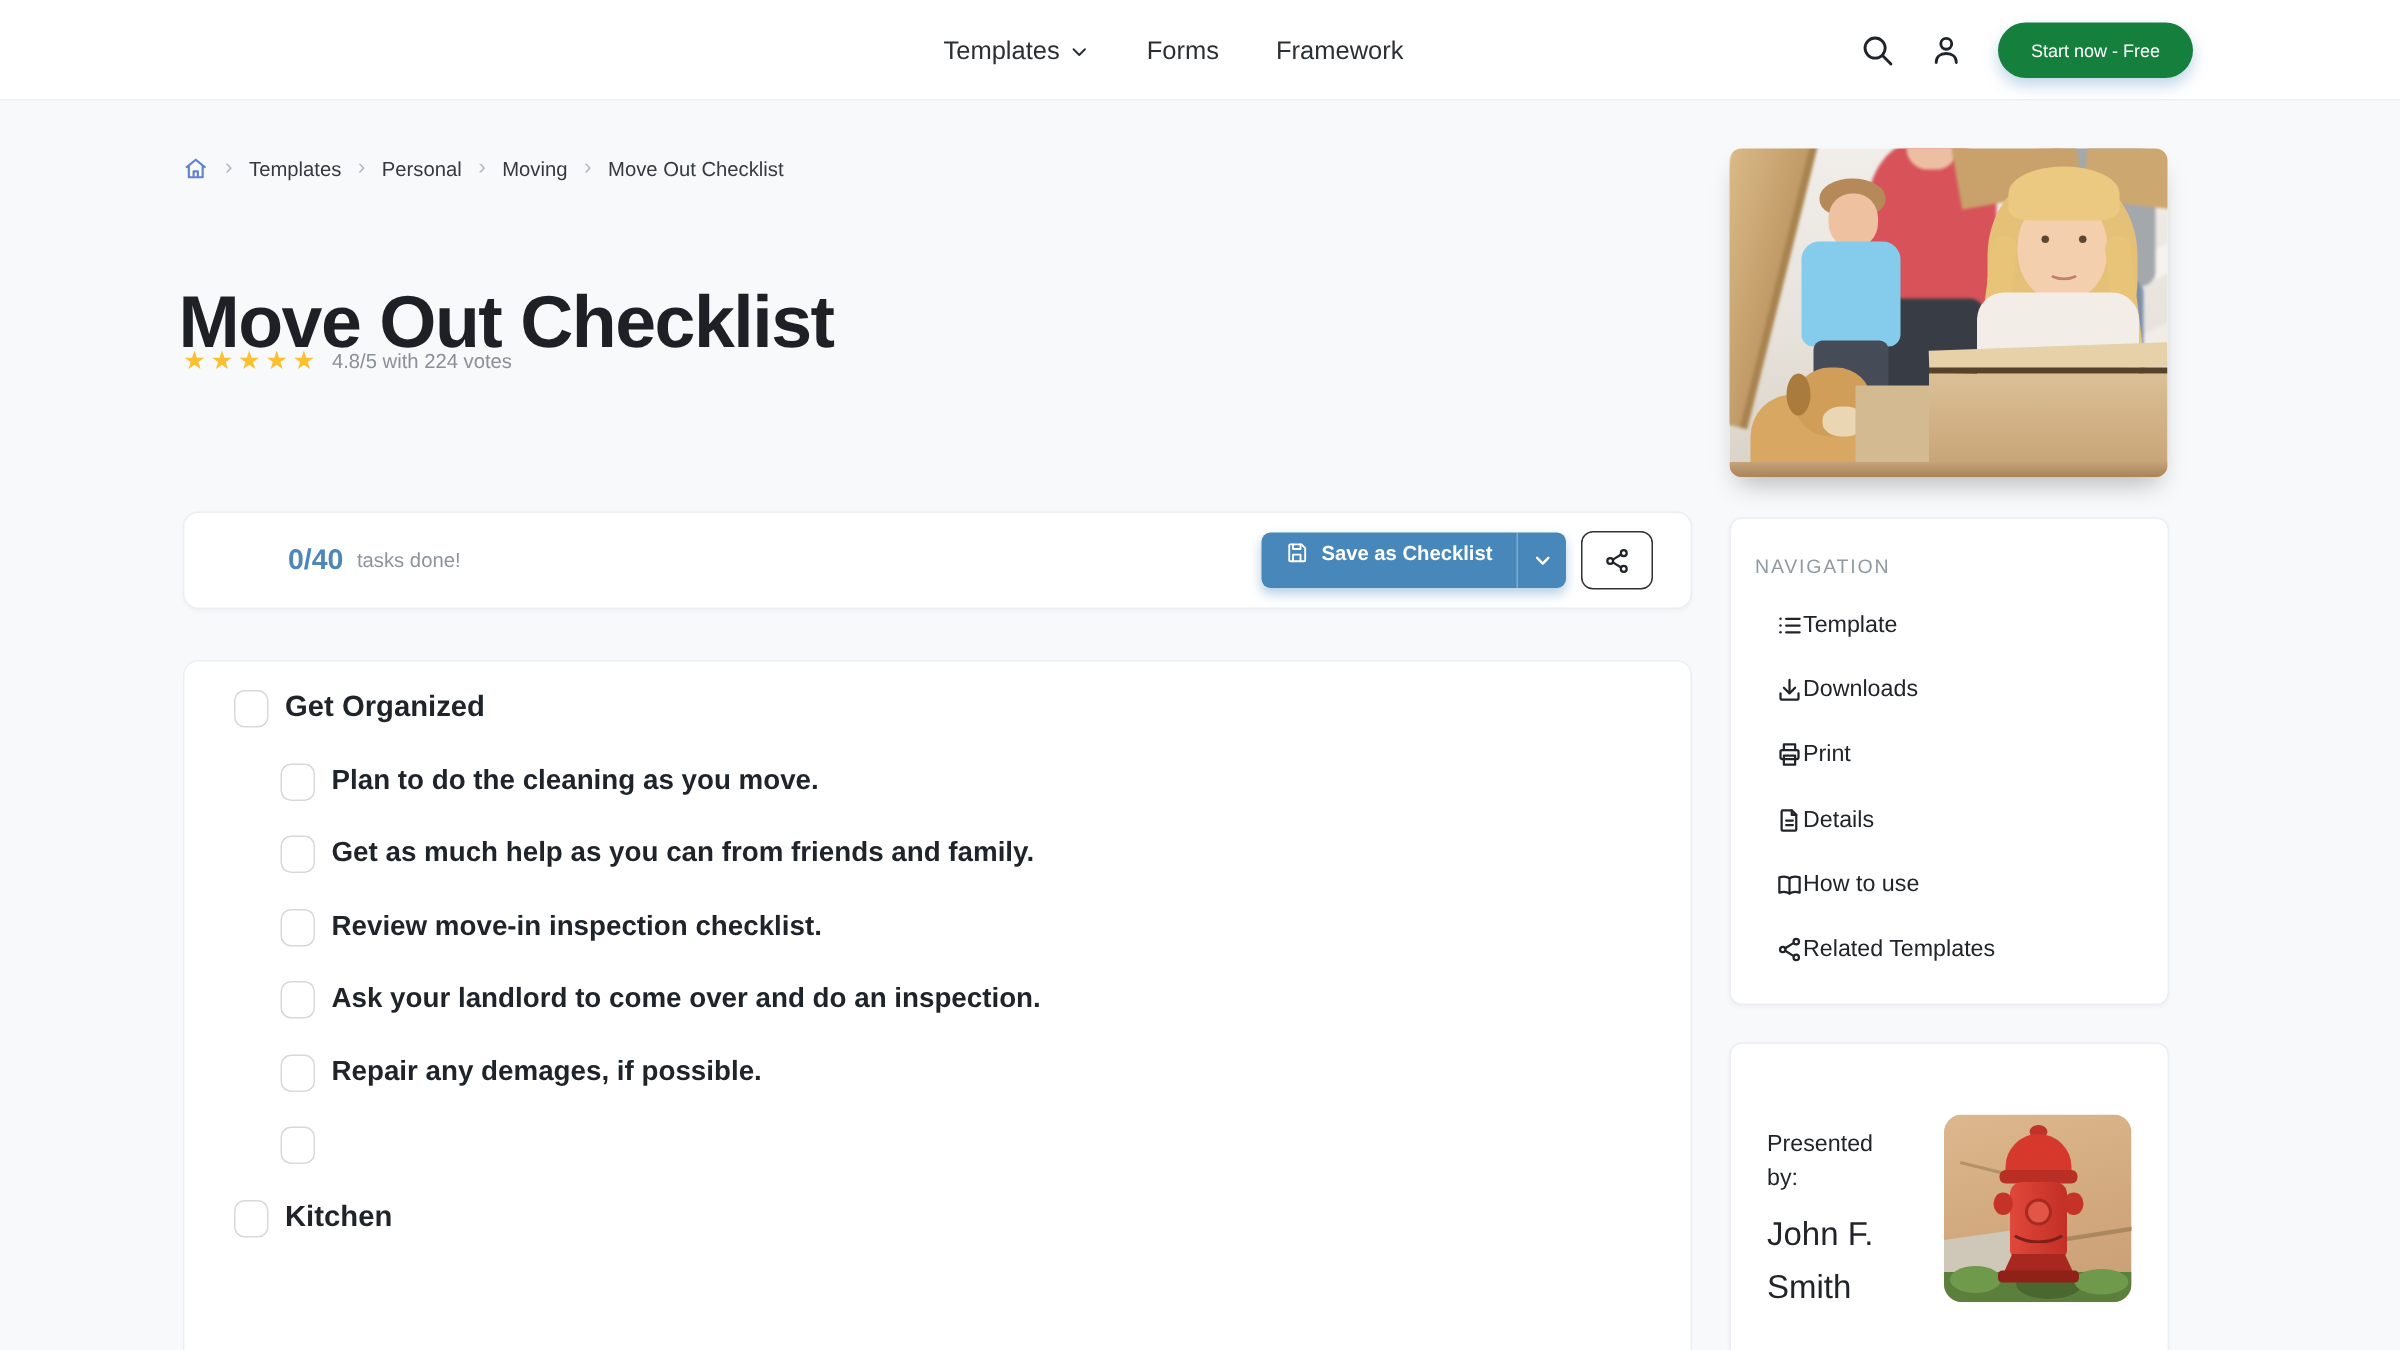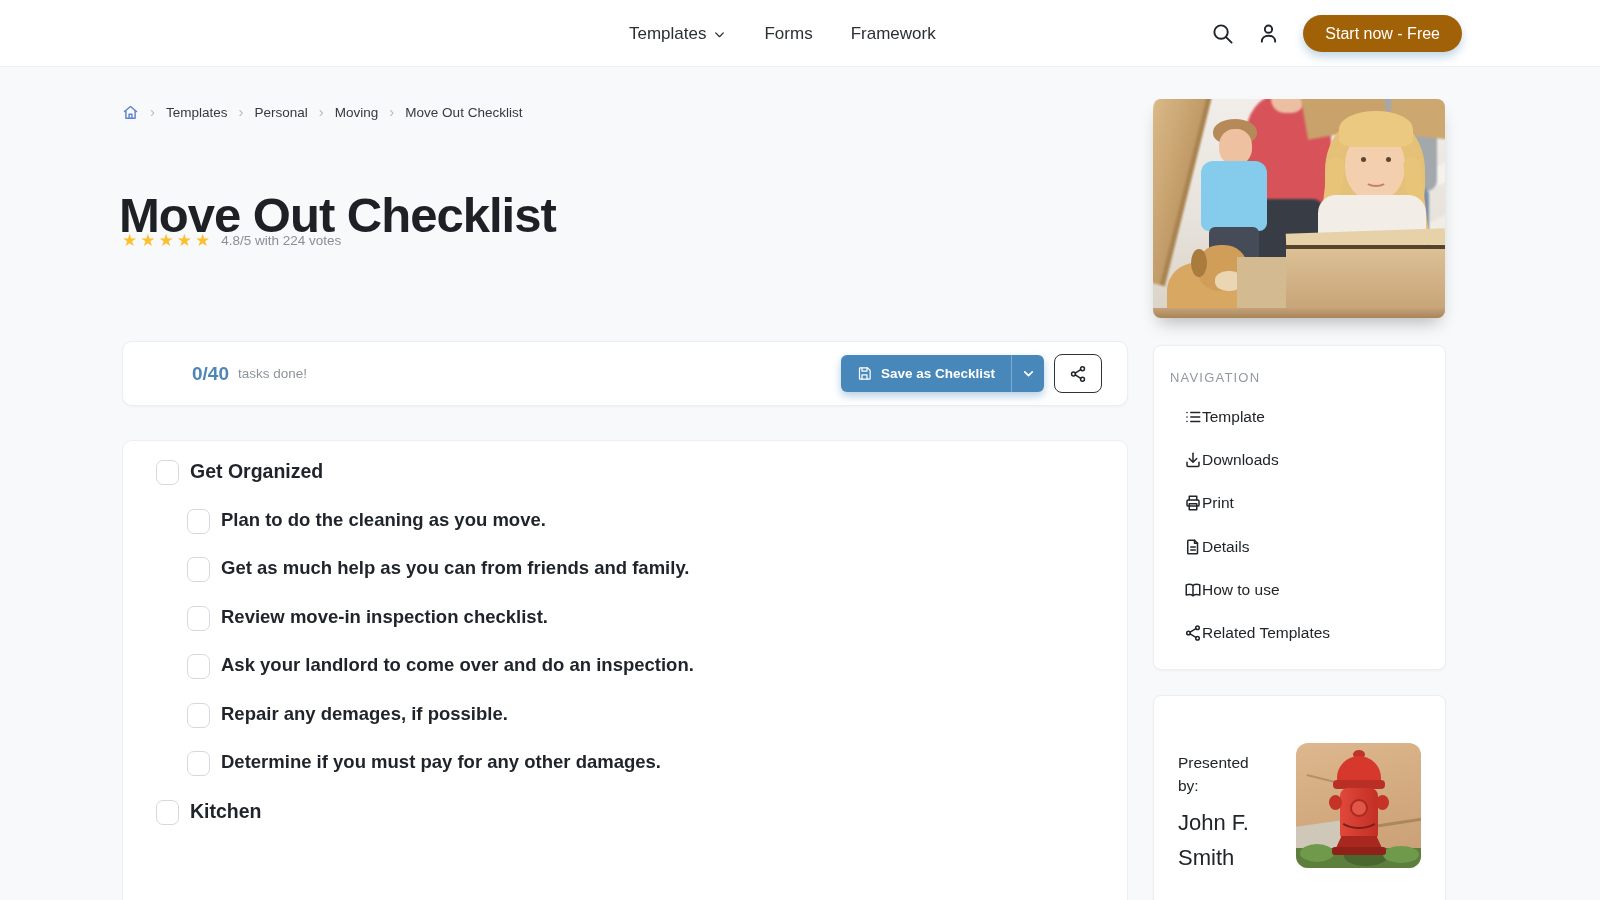--- a/index.html
+++ b/index.html
@@ -10,22 +10,22 @@
   
   .header { position:absolute; top:0; left:0; width:1600px; height:67px; background:#fff; border-bottom:1px solid #eef0f2; z-index:5; }
   .logo { position:absolute; left:120px; top:0; height:67px; display:flex; align-items:center; gap:7px; cursor:pointer; }
   .logo-badge { width:28px; height:28px; }
   .logo-text { font-size:27px; font-weight:bold; color:#4a87ba; letter-spacing:-0.5px; }
   .main-nav { position:absolute; left:629px; top:0; height:67px; display:flex; align-items:center; gap:38px; }
   .nav-link { display:flex; align-items:center; gap:7px; font-size:17px; color:#2b3035; cursor:pointer; }
   .nav-caret { width:13px; height:13px; color:#2b3035; margin-top:2px; }
   .header-right { position:absolute; right:138px; top:0; height:67px; display:flex; align-items:center; gap:23px; }
   .hicon { width:23px; height:23px; color:#1f242a; cursor:pointer; }
-  .cta-btn { height:37px; padding:0 22px; border:none; border-radius:20px; background:#a16207; color:#fff;
-             font-size:16px; font-family:inherit; cursor:pointer; box-shadow:0 5px 10px rgba(74,138,188,.35); }
+  .cta-btn { height:37px; padding:0 22px; border:none; border-radius:20px; background:#15803d; color:#fff;
+             font-size:12px; font-family:inherit; cursor:pointer; box-shadow:0 5px 10px rgba(74,138,188,.35); }
 
   
   .breadcrumb { position:absolute; left:122px; top:104px; display:flex; align-items:center; gap:11px; font-size:13.5px; color:#343a40; }
   .crumb { cursor:pointer; }
   .crumb-sep { color:#b3bac1; font-size:15px; margin-top:-2px; }
   .home-ico { width:17px; height:17px; color:#5f82cf; cursor:pointer; }
 
   
   .page-title { position:absolute; left:119px; top:154px; font-size:49px; font-weight:bold; letter-spacing:-1px; color:#1d2126; }
   .rating { position:absolute; left:122px; top:232px; display:flex; align-items:center; gap:3px; }
@@ -33,21 +33,21 @@
   .rating-text { margin-left:8px; font-size:13.5px; color:#8a9097; }
 
   
   .progress-card { position:absolute; left:122px; top:341px; width:1006px; height:65px; background:#fff; border:1px solid #eceef1;
                    border-radius:10px; display:flex; align-items:center; padding:0 25px; box-shadow:0 1px 3px rgba(0,0,0,.04); }
   .task-count { font-size:19px; font-weight:bold; color:#4e86b7;margin-left:44px; }
   .task-label { margin-left:9px; font-size:13.5px; color:#8d949b; }
   .flex-spacer { flex:1; }
   .save-split { display:flex; height:37px; border-radius:6px; overflow:hidden; background:#4787ba; color:#fff;
                 box-shadow:0 4px 8px rgba(71,135,186,.4); cursor:pointer; }
-  .save-main { display:flex; align-items:center; gap:9px; padding:0 16px; font-size:13.5px; font-weight:bold; }
+  .save-main { display:flex; align-items:flex-end; gap:9px; padding:16px 16px; font-size:13.5px; font-weight:bold; }
   .save-caret { width:33px; display:flex; align-items:center; justify-content:center; border-left:1px solid rgba(255,255,255,.3); }
   .icon-14 { width:15px; height:15px; }
   .share-btn { margin-left:10px; width:48px; height:39px; background:#fff; border:1px solid #2f3337; border-radius:8px;
                display:flex; align-items:center; justify-content:center; color:#1f242a; cursor:pointer; }
   .icon-18 { width:18px; height:18px; }
 
   
   .checklist-card { position:absolute; left:122px; top:440px; width:1006px; height:520px; background:#fff; border:1px solid #eceef1;
                     border-radius:10px; padding-top:19px; overflow:hidden; }
   .cl-row { height:48.5px; display:flex; align-items:flex-start; }
@@ -239,21 +239,20 @@
     <div class="cl-row item">
       <span class="cbx"></span>
       <span class="cl-label">Ask your landlord to come over and do an inspection.</span>
     </div>
     <div class="cl-row item">
       <span class="cbx"></span>
       <span class="cl-label">Repair any demages, if possible.</span>
     </div>
     <div class="cl-row item">
       <span class="cbx"></span>
-      <span class="cl-label">Determine if you must pay for any other damages.</span>
     </div>
     <div class="cl-row section">
       <span class="cbx"></span>
       <span class="cl-label">Kitchen</span>
     </div>
   </div>
 
   <div class="hero">
     <div class="abs hs-bg"></div>
     <div class="abs hs-stair1 blur1"></div>

